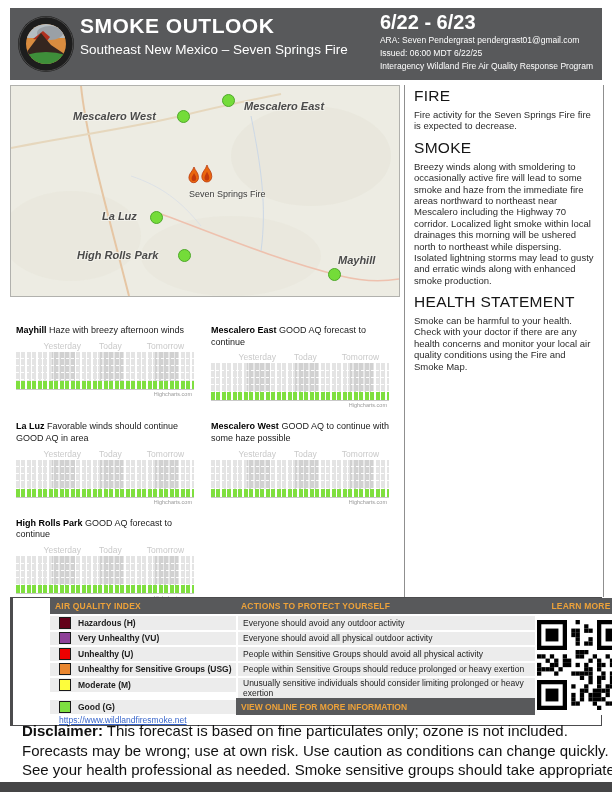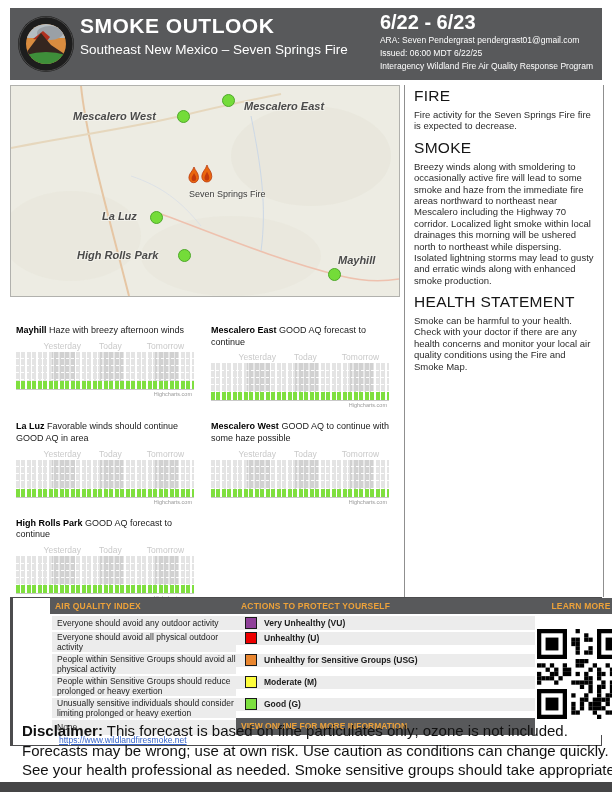--- a/index.html
+++ b/index.html
@@ -279,20 +279,24 @@
         <div class="credit">Highcharts.com</div>
       </div>
     </div>
   </div>
 
   <div class="aqi-table">
     <div class="th">AIR QUALITY INDEX</div>
     <div class="th">ACTIONS TO PROTECT YOURSELF</div>
     <div class="th center">LEARN MORE</div>
 
+    <div class="cat">
+      <span class="swatch" style="background-color: rgb(99, 0, 25);"></span>
+      <span>Hazardous (H)</span>
+    </div>
     <div class="act">Everyone should avoid any outdoor activity</div>
     <div class="qr-cell">
       <svg width="90" height="90" viewBox="0 0 84 84" style="background:#fff;">
           <rect x="36" y="0" width="4" height="4" fill="#000"></rect>
           <rect x="44" y="4" width="4" height="4" fill="#000"></rect>
           <rect x="32" y="8" width="4" height="4" fill="#000"></rect>
           <rect x="36" y="8" width="4" height="4" fill="#000"></rect>
           <rect x="44" y="8" width="4" height="4" fill="#000"></rect>
           <rect x="48" y="8" width="4" height="4" fill="#000"></rect>
           <rect x="32" y="12" width="4" height="4" fill="#000"></rect>
@@ -434,21 +438,20 @@
     <div class="cat">
       <span class="swatch" style="background-color: rgb(253, 253, 60);"></span>
       <span>Moderate (M)</span>
     </div>
     <div class="act">Unusually sensitive individuals should consider limiting prolonged or heavy exertion</div>
 
     <div class="cat">
       <span class="swatch" style="background-color: rgb(125, 224, 64);"></span>
       <span>Good (G)</span>
     </div>
-    <div class="act">None</div>
 
     <div class="tf-label">VIEW ONLINE FOR MORE INFORMATION</div>
     <div class="tf-link">
       <span>https://www.wildlandfiresmoke.net</span>
     </div>
     <div class="tf-blank"></div>
   </div>
 
   <div class="disclaimer">
     <b>Disclaimer:</b><span> This forecast is based on fine particulates only; ozone is not included. Forecasts may be wrong; use at own risk. Use caution as conditions can change quickly. See your health professional as needed. Smoke sensitive groups should take appropriate precautions.</span>

